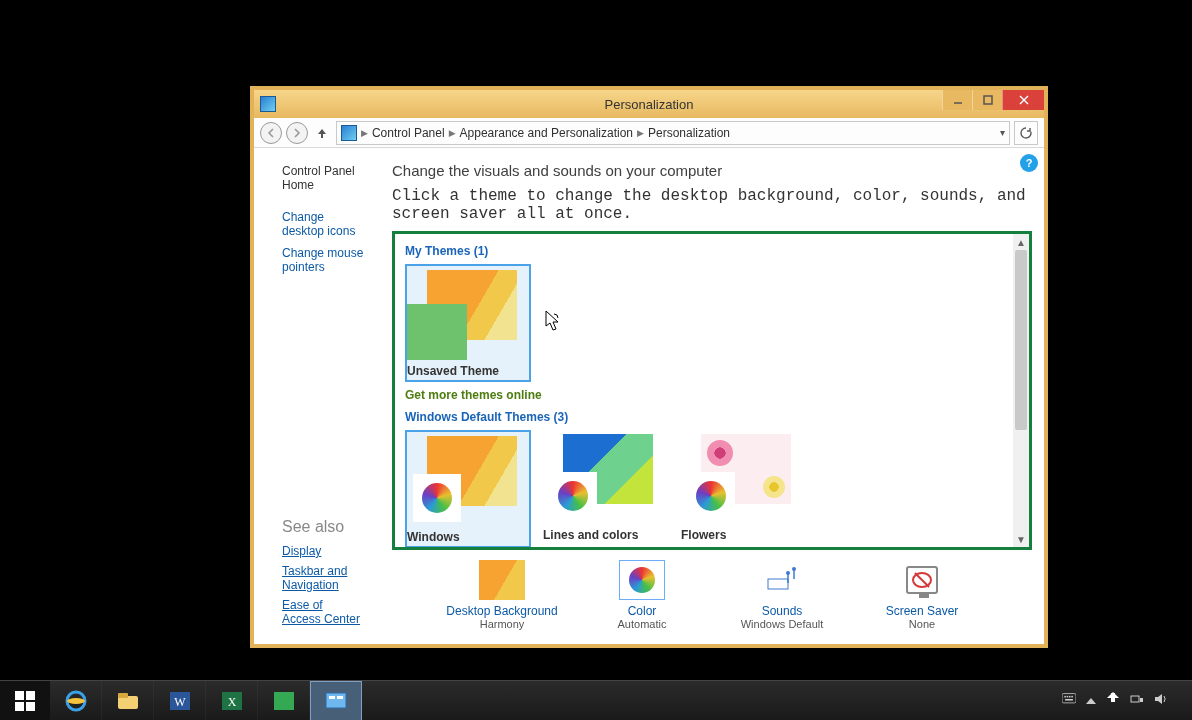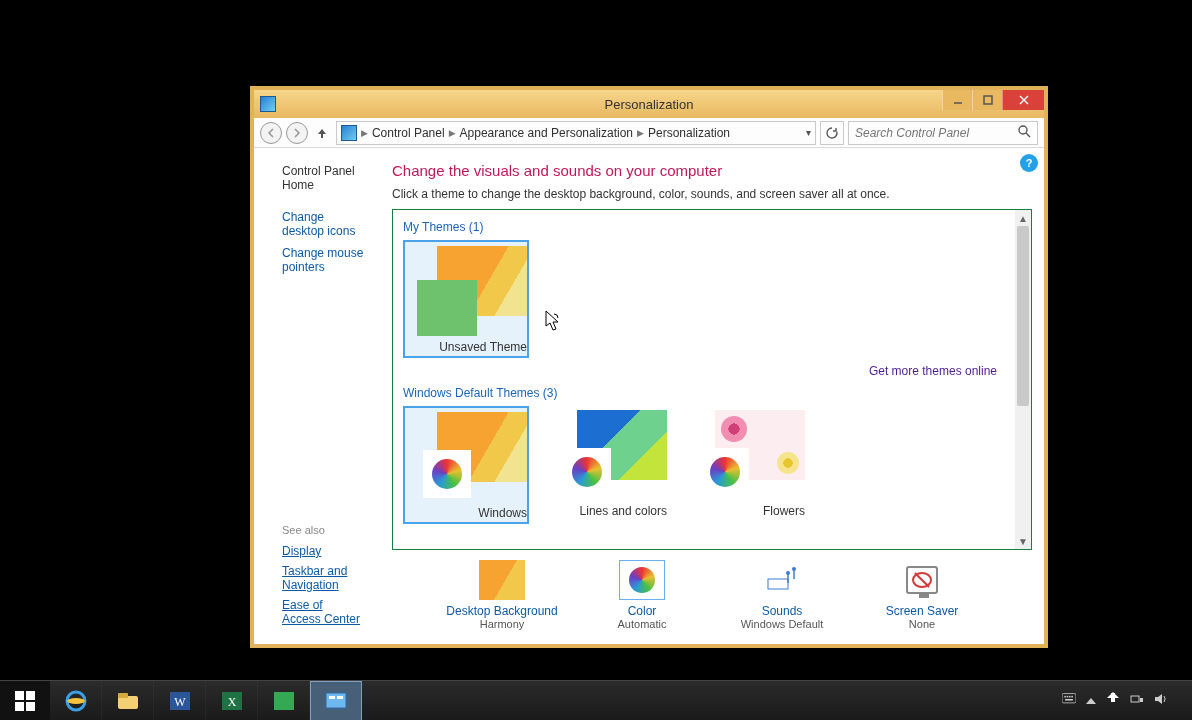--- a/index.html
+++ b/index.html
@@ -114,60 +114,61 @@
   }
   .sidebar {
     width: 205px;
     padding: 16px 18px 12px 28px;
     display:flex; flex-direction:column;
     font-size: 12px;
   }
   .sidebar .side-link { color:#0c5aa6; margin-bottom:8px; cursor:pointer; }
   .sidebar .side-home { color:#333; margin-bottom:18px; }
   .sidebar .see-also-spacer { flex:1; }
-  .sidebar .see-also-hdr { color:#888; font-size:11px; margin-bottom:8px;margin-top:24px; }
+  .sidebar .see-also-hdr { color:#888; font-size:16px; margin-bottom:8px;margin-top:24px; }
   .sidebar .see-also-link { color:#0c5aa6; margin-bottom:6px; cursor:pointer;text-decoration:underline; }
 
   .main {
     flex:1; position:relative; padding: 14px 12px 10px 10px;
     display:flex; flex-direction:column;
   }
   .main h1 {
     font-size: 15px; font-weight: normal;
-    color: #be185d;
+    color: #404040;
     margin-bottom: 8px;
   }
   .main .subtitle {
-    font-size:12px; color:#333; margin-bottom: 8px;
+    font-size:16px; color:#333; margin-bottom: 8px; font-family: Liberation Mono, monospace;
   }
   .help-btn {
     position:absolute; right:6px; top:6px;
     width:18px;height:18px;border-radius:50%;
     background:#22a0e8;color:#fff;font-weight:bold;
     display:flex;align-items:center;justify-content:center;
     font-size:11px;
   }
 
   
   .themes-panel {
-    border:1px solid #15803d;
+    border:3px solid #15803d;
     flex:1;
     position:relative;
     overflow:hidden;
+    font-weight:bold;
   }
   .themes-scroll {
     position:absolute; inset:0 16px 0 0;
     padding: 6px 10px 0 10px;
     overflow:hidden;
   }
   .section-title { color:#1a65b8; font-size:12px; margin:4px 0 6px 0; }
   .theme-row { display:flex; gap:12px; flex-wrap:wrap; }
   .theme-tile {
     width: 126px;
-    display:flex; flex-direction:column; align-items:flex-end;
+    display:flex; flex-direction:column; align-items:flex-start;
     padding:4px 0 2px 0;
     cursor:pointer;
   }
   .theme-tile.selected { border:2px solid #4aa3e8; background:#e6f2fb; }
   .theme-preview {
     width: 110px; height: 90px;
     position:relative;
     margin-bottom:4px;
   }
   .theme-label { font-size:12px; color:#333; text-align:center; }
@@ -200,21 +201,21 @@
   }
   .pv-flowers::before{
     content:""; position:absolute; left:6px; top:6px; width:26px;height:26px;
     border-radius:50%; background:radial-gradient(#d03e78 30%,#f08db0 31%);
   }
   .pv-flowers::after{
     content:""; position:absolute; right:6px; bottom:6px; width:22px;height:22px;
     border-radius:50%; background:radial-gradient(#e6c52d 30%,#f6e48c 31%);
   }
 
-  .get-more { text-align:right; color:#4c1d95; font-size:12px; margin:6px 8px 8px 0; cursor:pointer; }
+  .get-more { text-align:left; color:#4d7c0f; font-size:12px; margin:6px 8px 8px 0; cursor:pointer; }
 
   
   .scrollbar { position:absolute; right:0; top:0; bottom:0; width:16px; background:#f0f0f0; }
   .scrollbar .arrow { height:16px; display:flex;align-items:center;justify-content:center; color:#666; font-size:10px; }
   .scrollbar .thumb { position:absolute; left:2px; right:2px; top:16px; height:180px; background:#c9c9c9; border-radius:2px; }
   .scrollbar .arrow.bottom { position:absolute; bottom:0; left:0; right:0; }
 
   
   .settings-strip {
     display:flex; justify-content:space-around;
@@ -329,29 +330,20 @@
       <span class="crumb">Personalization</span>
       <span class="spacer"></span>
       <span class="dd">▾</span>
     </div>
     <div class="refresh-btn">
       <svg width="14" height="14" viewBox="0 0 14 14">
           <path d="M7 2a5 5 0 1 0 4.8 3.6" fill="none" stroke="#555" stroke-width="1.4"></path>
           <path d="M11 2v3h-3" fill="none" stroke="#555" stroke-width="1.4"></path>
         </svg>
     </div>
-    <div class="search-box">
-      <input placeholder="Search Control Panel" style="">
-      <span class="mag">
-        <svg width="14" height="14" viewBox="0 0 14 14">
-            <circle cx="6" cy="6" r="4" fill="none" stroke="#555" stroke-width="1.4"></circle>
-            <line x1="9" y1="9" x2="13" y2="13" stroke="#555" stroke-width="1.4"></line>
-          </svg>
-      </span>
-    </div>
   </div>
 
   <div class="body">
 
     <div class="sidebar">
       <div class="side-home">Control Panel Home</div>
       <div class="side-link">Change desktop icons</div>
       <div class="side-link">Change mouse pointers</div>
       <div class="see-also-spacer"></div>
       <div class="see-also-hdr">See also</div>

